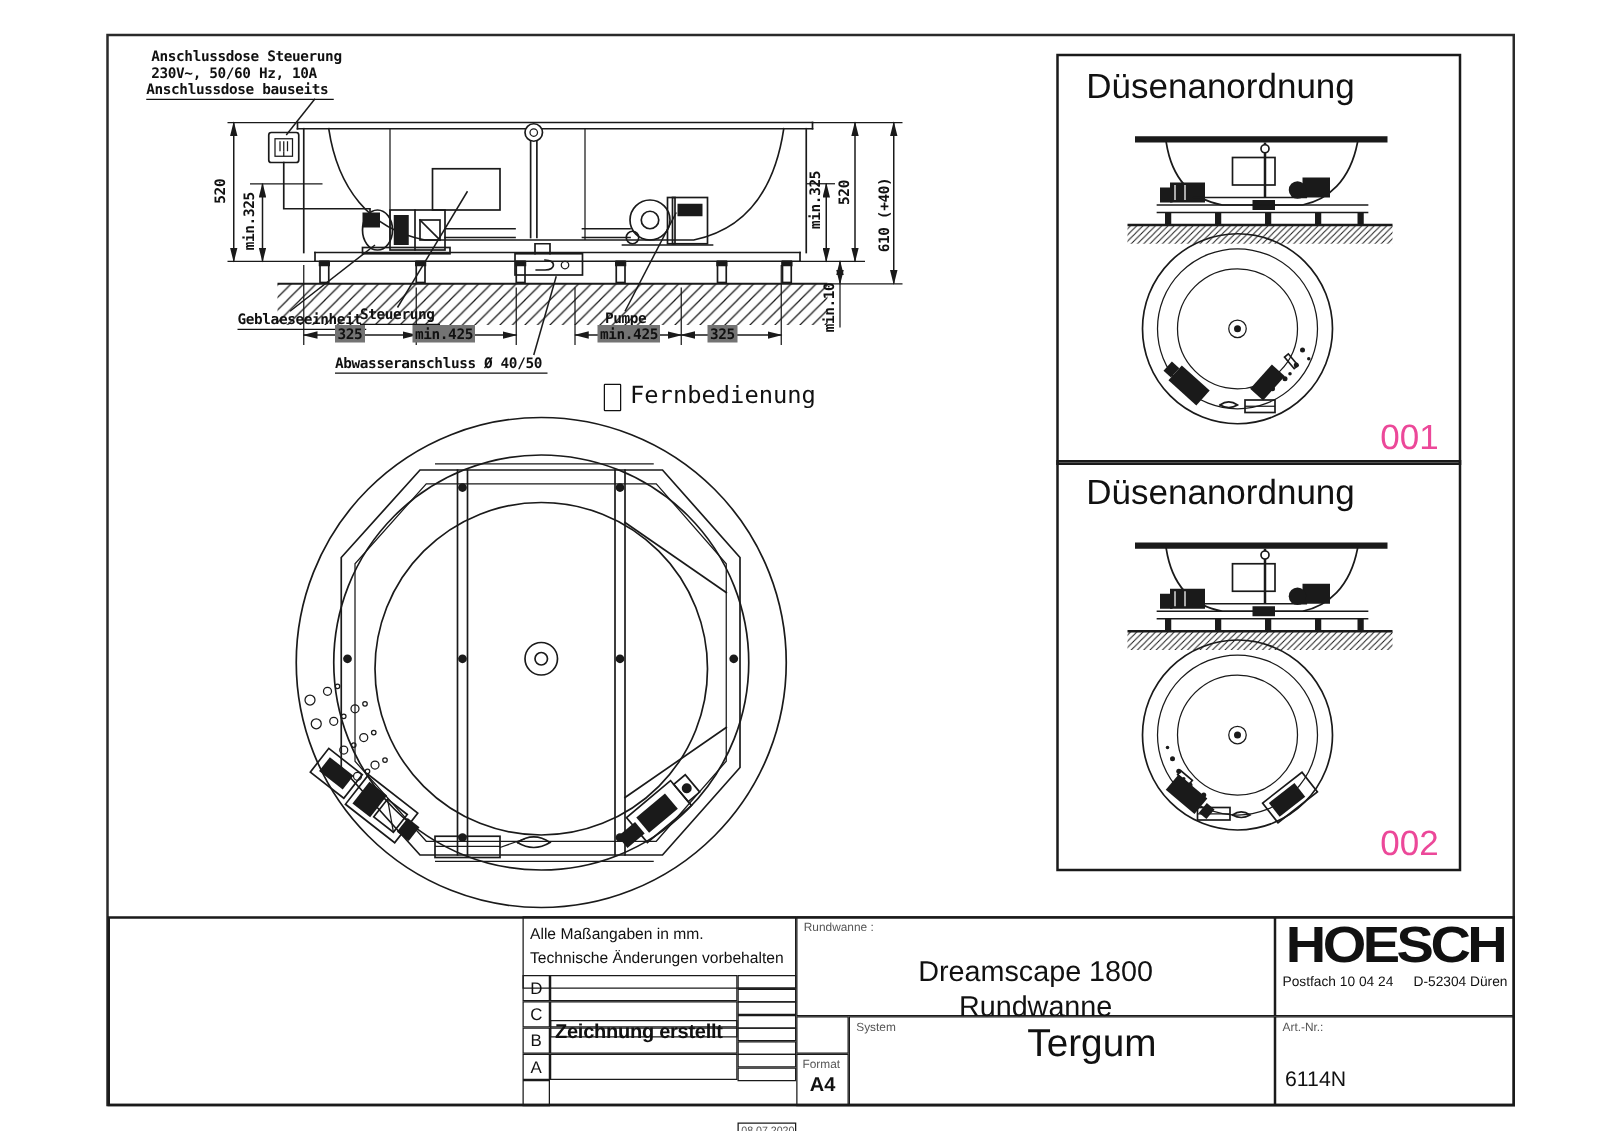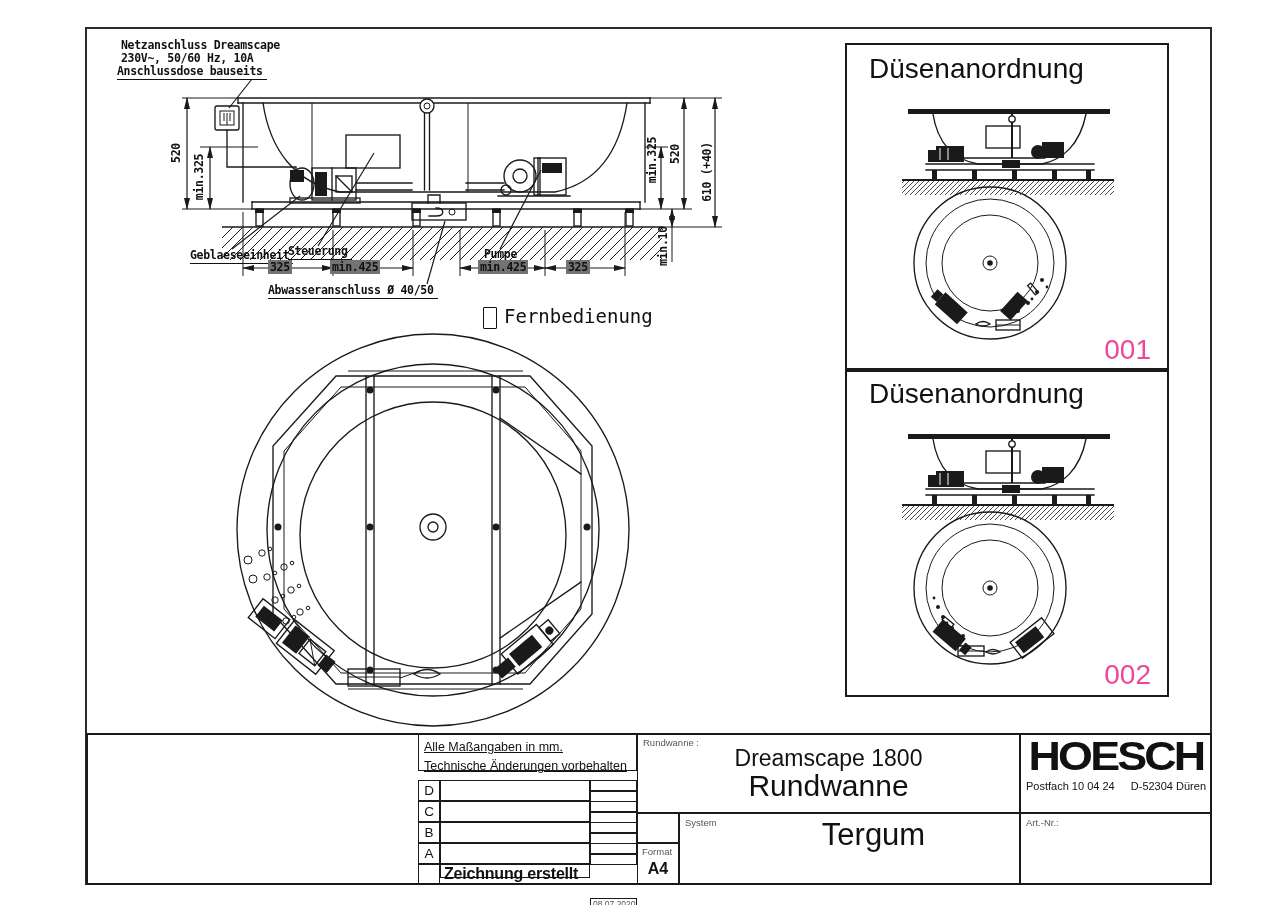--- a/index.html
+++ b/index.html
@@ -333,21 +333,21 @@
       <g transform="translate(1032,638) rotate(-38)">
         <rect x="-20" y="-10" width="40" height="20" class="ln"></rect>
         <rect x="-16" y="-7" width="26" height="14" class="fl"></rect>
       </g>
       <rect x="958" y="646" width="26" height="10" class="ln"></rect>
       <line x1="958" y1="651" x2="984" y2="651" class="th"></line>
       <path d="M 986 652 Q 993 647 1000 652 Q 993 656 986 652" class="ln"></path>
     </g>
   </svg>
 
-  <div class="cad" style="left:121px;top:38px;">Netzanschluss Dreamscape</div>
+  <div class="cad" style="left:121px;top:38px;">Anschlussdose Steuerung</div>
   <div class="cad" style="left:121px;top:51px;">230V~, 50/60 Hz, 10A</div>
   <div class="cad underln" style="left:117px;top:64px;">Anschlussdose bauseits</div>
 
   <div class="cad underln" style="left:190px;top:248px;">Geblaeseeinheit</div>
   <div class="cad underln" style="left:288px;top:244px;">Steuerung</div>
   <div class="cad underln" style="left:484px;top:247px;">Pumpe</div>
   <div class="cad underln" style="left:268px;top:283px;">Abwasseranschluss Ø 40/50</div>
 
   <div class="cad dimtxt" style="left:268px;top:260px;">325</div>
   <div class="cad dimtxt" style="left:330px;top:260px;">min.425</div>
@@ -368,21 +368,21 @@
     <div class="panel-title">Düsenanordnung</div>
     <div class="panel-num">001</div>
   </div>
   <div class="panel" style="left:845px;top:368px;width:320px;height:325px;">
     <div class="panel-title">Düsenanordnung</div>
     <div class="panel-num">002</div>
   </div>
 
   <div class="cell" style="left:86px;top:733px;width:1126px;height:152px;border-width:2px;"></div>
 
-  <div class="cell" style="left:418px;top:733px;width:219px;height:38px;text-decoration:underline;">
+  <div class="cell" style="left:418px;top:733px;width:219px;height:58px;">
     <div style="padding:4px 0 0 5px;font-size:12.5px;line-height:1.55;">
       <div>Alle Maßangaben in mm.</div>
       <div>Technische Änderungen vorbehalten</div>
     </div>
   </div>
   <div class="cell" style="left:418px;top:780px;width:22px;height:21px;text-align:center;font-size:13.5px;line-height:19px;"><span>D</span></div>
   <div class="cell" style="left:418px;top:801px;width:22px;height:21px;text-align:center;font-size:13.5px;line-height:19px;"><span>C</span></div>
   <div class="cell" style="left:418px;top:822px;width:22px;height:21px;text-align:center;font-size:13.5px;line-height:19px;"><span>B</span></div>
   <div class="cell" style="left:418px;top:843px;width:22px;height:21px;text-align:center;font-size:13.5px;line-height:19px;"><span>A</span></div>
   <div class="cell" style="left:440px;top:780px;width:150px;height:21px;"></div>
@@ -392,50 +392,51 @@
   <div class="cell" style="left:590px;top:780px;width:47px;height:11px;border-width:1px;"></div>
   <div class="cell" style="left:590px;top:790.5px;width:47px;height:11px;border-width:1px;"></div>
   <div class="cell" style="left:590px;top:801px;width:47px;height:11px;border-width:1px;"></div>
   <div class="cell" style="left:590px;top:811.5px;width:47px;height:11px;border-width:1px;"></div>
   <div class="cell" style="left:590px;top:822px;width:47px;height:11px;border-width:1px;"></div>
   <div class="cell" style="left:590px;top:832.5px;width:47px;height:11px;border-width:1px;"></div>
   <div class="cell" style="left:590px;top:843px;width:47px;height:11px;border-width:1px;"></div>
   <div class="cell" style="left:590px;top:853.5px;width:47px;height:11px;border-width:1px;"></div>
 
   <div class="cell" style="left:418px;top:864px;width:22px;height:21px;"></div>
-  <div class="cell" style="left:440px;top:864px;width:150px;height:14px;">
+  <div class="cell" style="left:440px;top:816px;width:150px;height:14px;">
     <span style="font-size:16px;font-weight:bold;letter-spacing:-0.2px;padding-left:3px;line-height:18px;display:inline-block;">Zeichnung erstellt</span>
   </div>
   <div class="cell" style="left:590px;top:864px;width:47px;height:21px;margin-top:34px;">
     <div style="font-size:8.5px;color:#555;border-bottom:1px solid #1a1a1a;padding-left:2px;height:9.5px;">08.07.2020</div>
     <div style="font-size:8.5px;color:#555;padding-left:2px;">Esser</div>
   </div>
 
   <div class="cell" style="left:637px;top:813px;width:42px;height:30px;"></div>
   <div class="cell" style="left:637px;top:843px;width:42px;height:42px;">
     <div class="minilbl" style="position:static;padding:2px 0 0 4px;">Format</div>
     <div style="font-size:16px;font-weight:bold;text-align:center;margin-top:3px;">A4</div>
   </div>
 
   <div class="cell" style="left:637px;top:733px;width:383px;height:80px;">
     <div class="minilbl">Rundwanne :</div>
-    <div style="text-align:center;font-size:23px;margin-top:10px;line-height:28px;">Dreamscape 1800</div>
-    <div style="text-align:center;font-size:30px;line-height:28px;">Rundwanne</div>
+    <div style="text-align:center;font-size:23px;margin-top:29px;line-height:28px;">Dreamscape 1800</div>
+    <div style="text-align:center;font-size:23px;line-height:28px;">Rundwanne</div>
   </div>
 
   <div class="cell" style="left:679px;top:813px;width:341px;height:72px;">
     <div class="minilbl">System</div>
     <div style="text-align:center;font-size:31px;margin-top:4px;line-height:34px;padding-left:48px;">Tergum</div>
   </div>
 
   <div class="cell" style="left:1020px;top:733px;width:192px;height:80px;overflow:hidden;">
     <div style="font-size:40px;font-weight:900;letter-spacing:-2.5px;line-height:44px;text-align:center;transform:scale(1.12,1.02);transform-origin:center;">HOESCH</div>
     <div style="display:flex;justify-content:space-between;padding:0 5px;font-size:11px;margin-top:2px;">
       <span>Postfach 10 04 24</span>
       <span>D-52304 Düren</span>
     </div>
   </div>
 
   <div class="cell" style="left:1020px;top:813px;width:192px;height:72px;">
     <div class="minilbl">Art.-Nr.:</div>
+    <div style="font-size:17px;padding:40px 0 0 7px;">6114N</div>
   </div>
 
 </div>
 
 </body></html>

